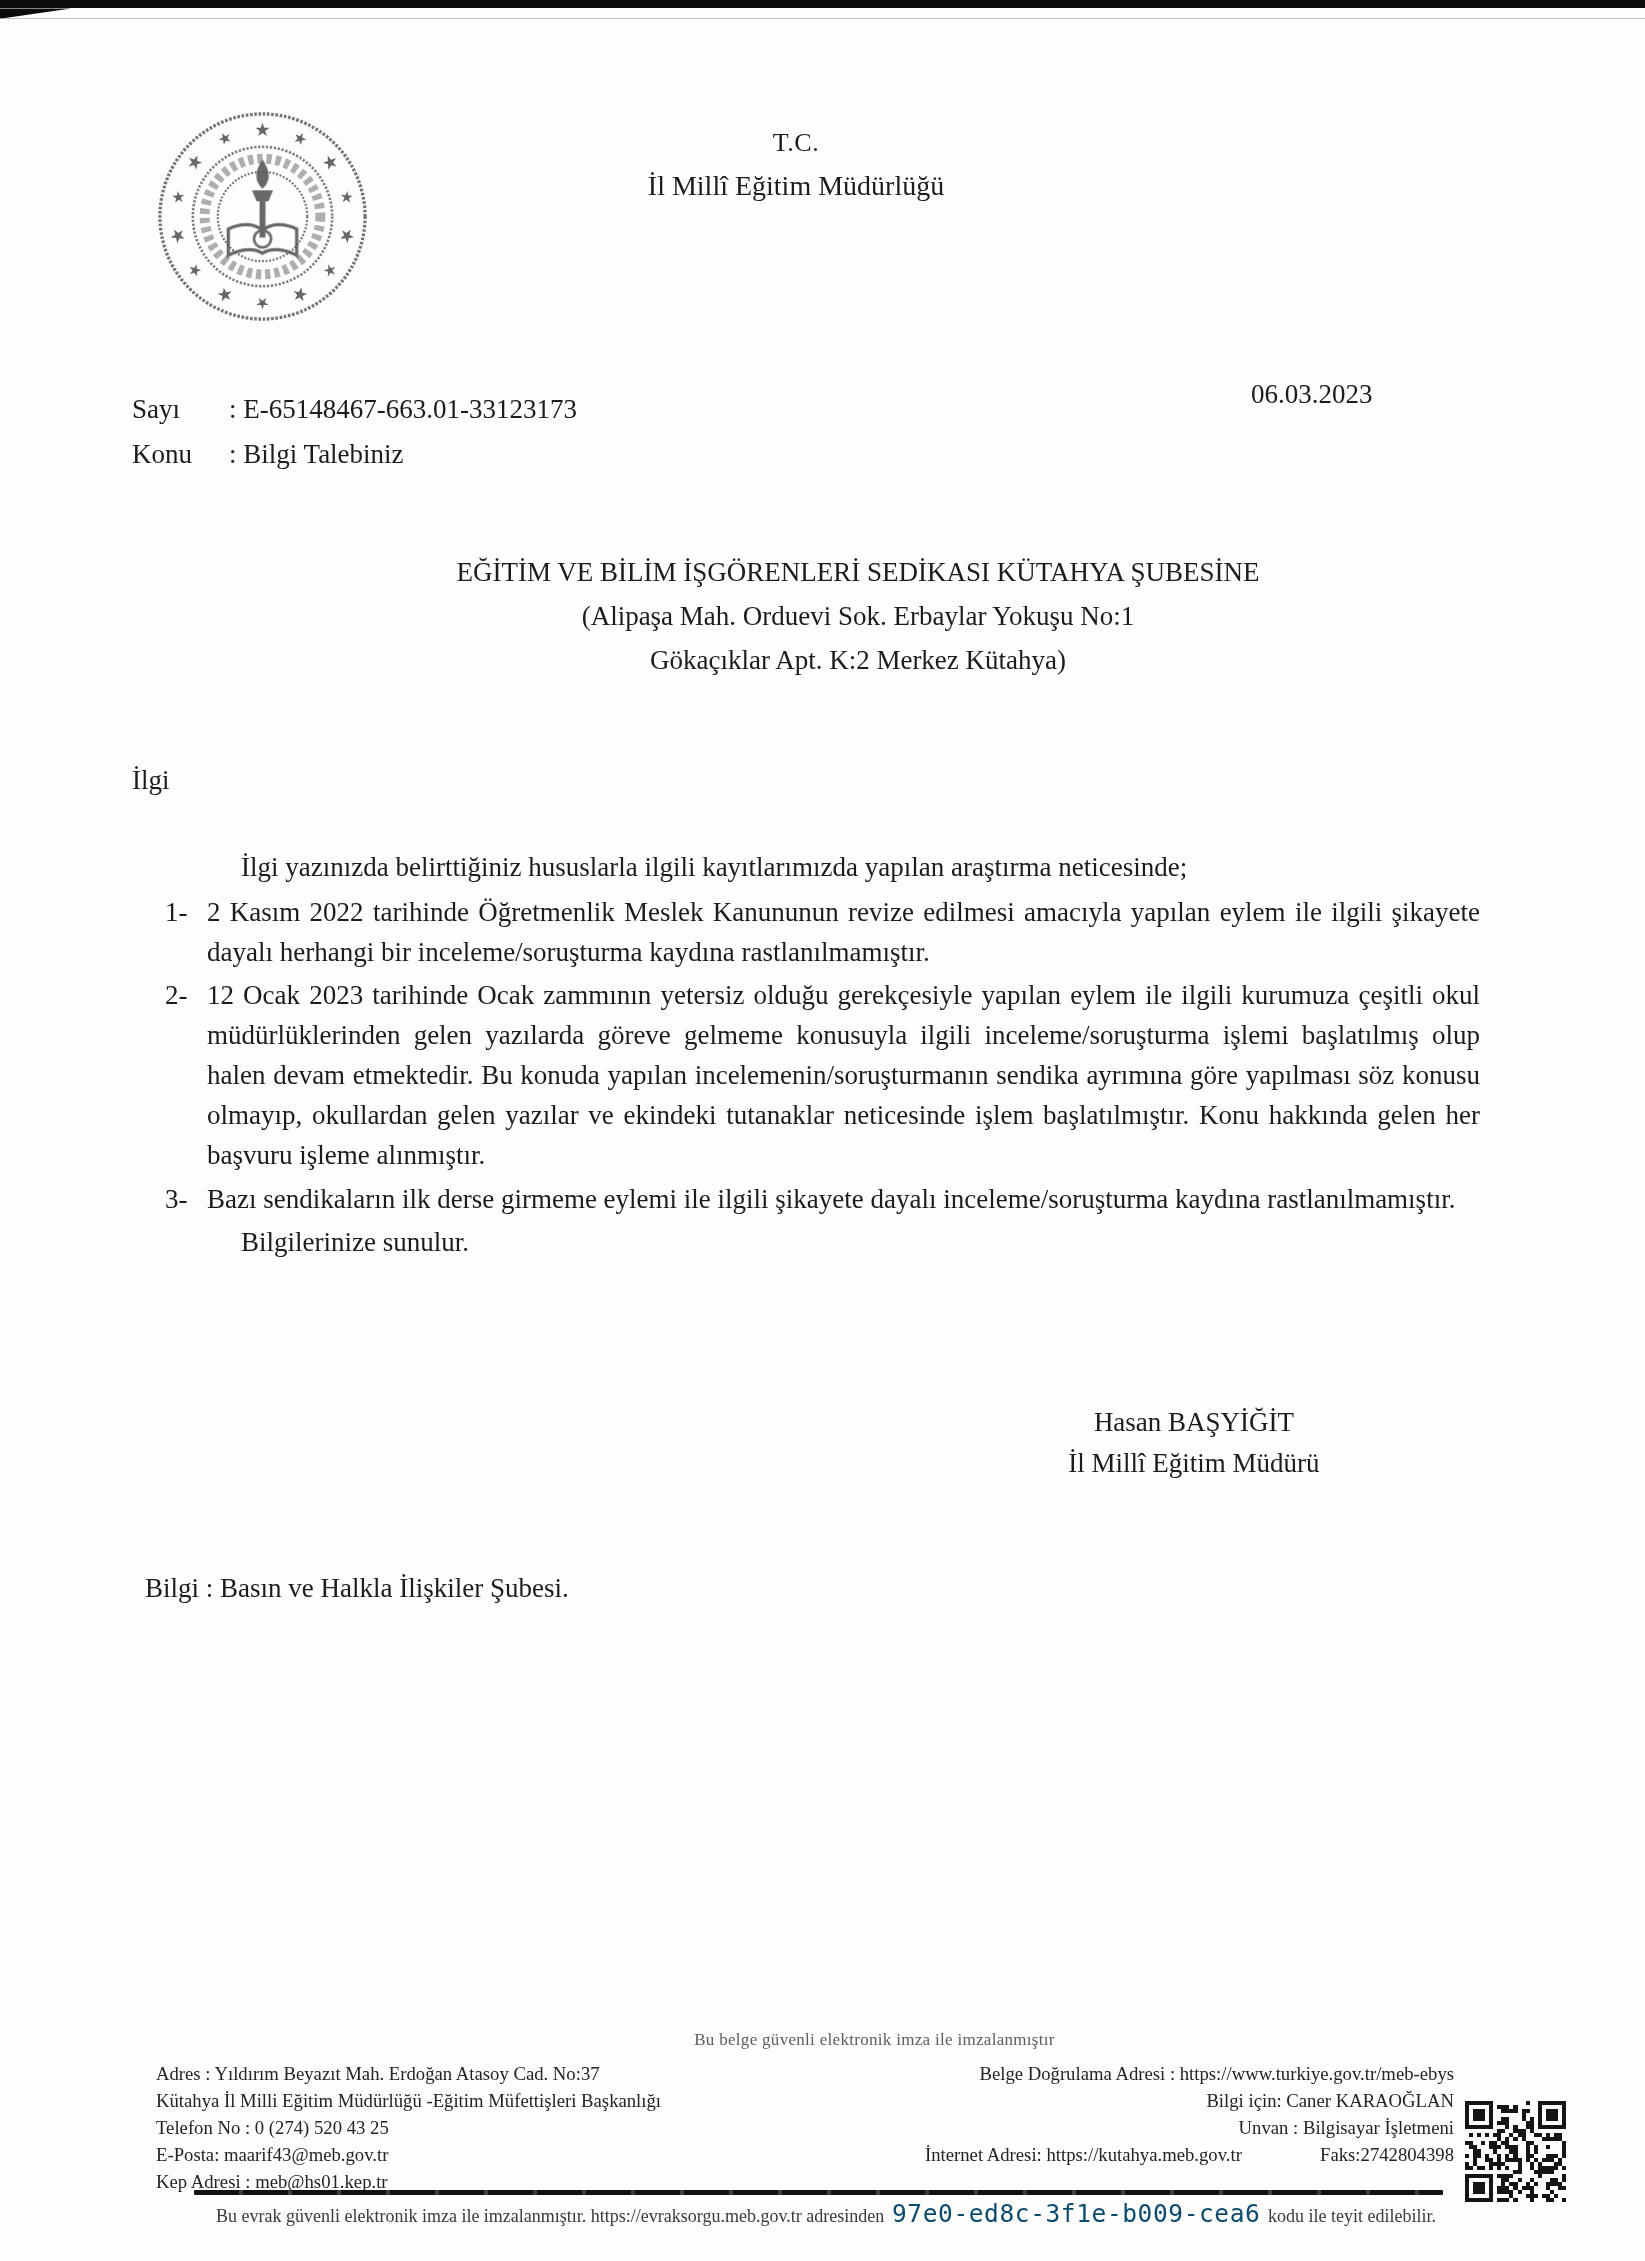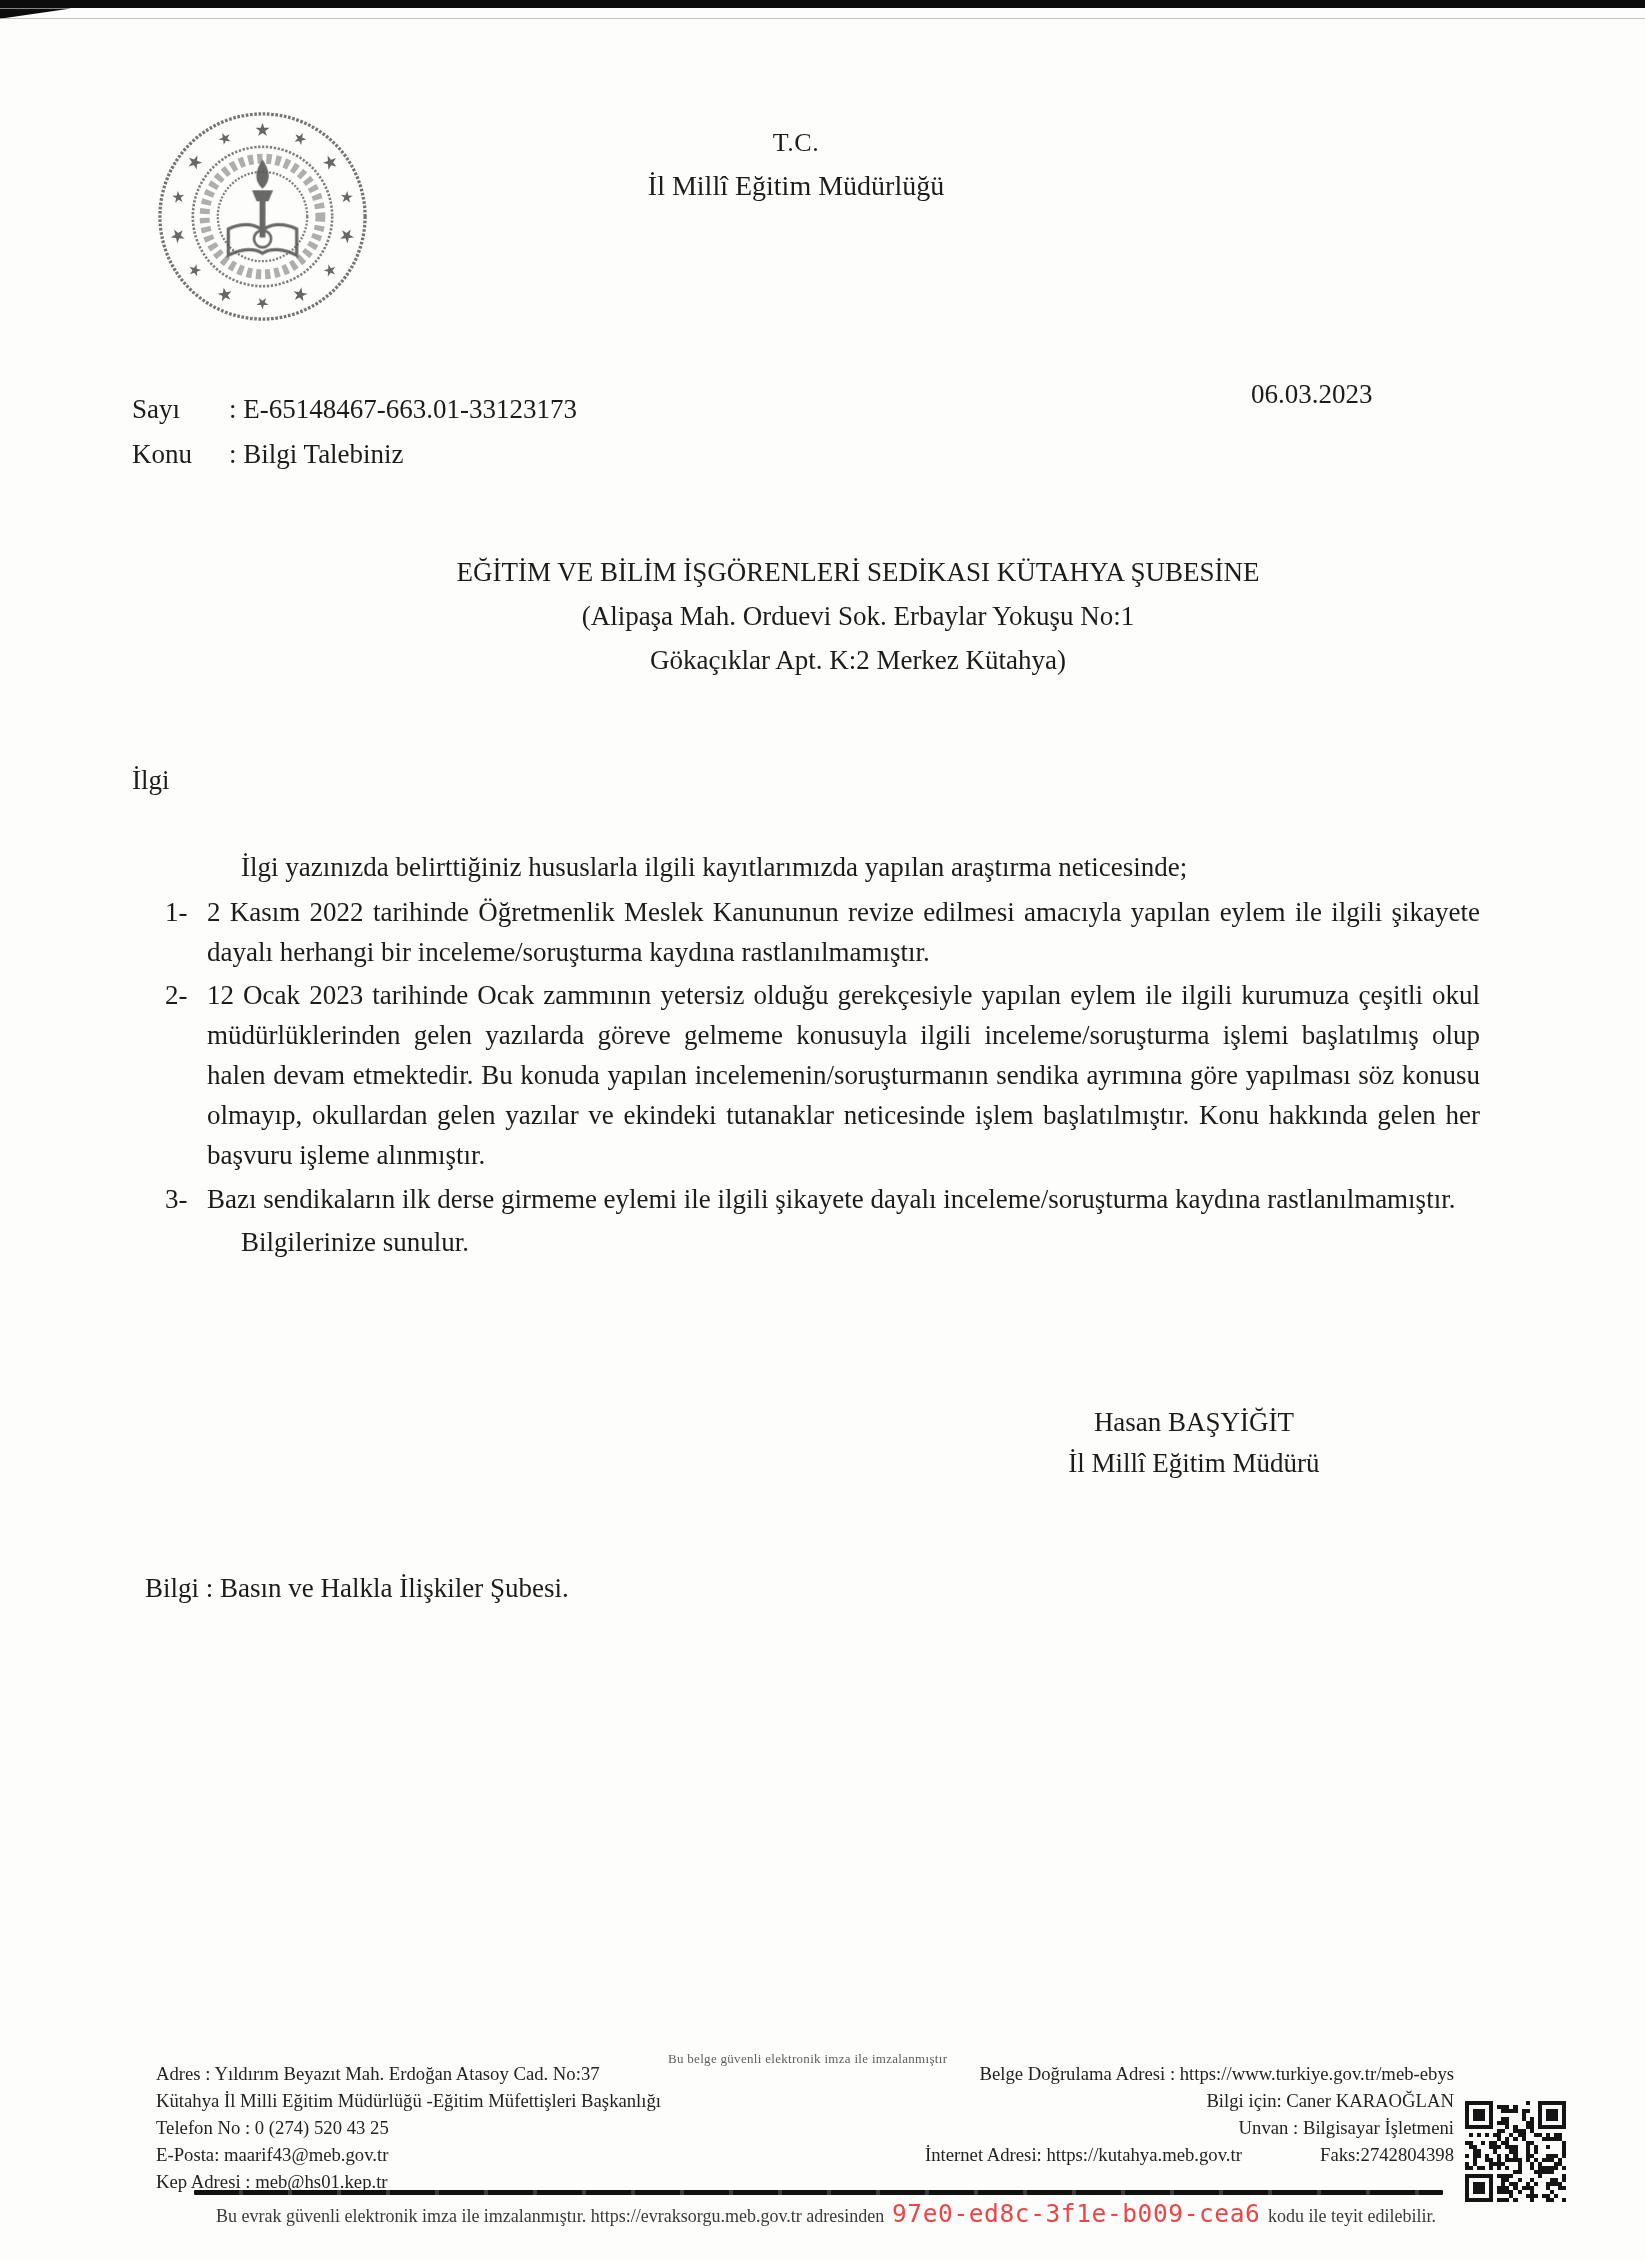--- a/index.html
+++ b/index.html
@@ -43,32 +43,32 @@
   .item .num{position:absolute;left:-42px;}
   .closing{margin-left:42px;text-indent:34px;margin-top:3.9px;}
 
   
   .signature{position:absolute;left:1023px;top:1402px;width:342px;text-align:center;font-size:27px;line-height:41px;}
 
   
   .cc{position:absolute;left:145px;top:1573px;font-size:27px;}
 
   
-  .esign-note{position:absolute;left:668px;top:2030px;width:413px;text-align:left;
-    font-size:13px;color:#5d5d5d;letter-spacing:0.3px;margin-top:21px;}
+  .esign-note{position:absolute;left:668px;top:2030px;width:413px;text-align:center;
+    font-size:17px;color:#5d5d5d;letter-spacing:0.3px;}
   .footer-left{position:absolute;left:156px;top:2060px;font-size:18.7px;line-height:27px;color:#232323;}
   .footer-right{position:absolute;left:809px;top:2060px;width:645px;font-size:18.7px;line-height:27px;
     text-align:right;color:#232323;}
   .fr-last{display:flex;justify-content:space-between;padding-left:116px;}
   .footer-rule{position:absolute;left:194px;top:2190px;width:1249px;height:5.2px;
     background:repeating-linear-gradient(90deg,#111 0 45px,#3d3d3d 45px 49px);border-radius:1.3px;}
   .verify{position:absolute;left:129px;top:2199px;width:1394px;display:flex;justify-content:center;
     align-items:baseline;gap:7.7px;white-space:nowrap;}
   .verify .v-small{font-size:18px;color:#3a3a3a;}
-  .verify .v-code{font-size:24.5px;font-family:"DejaVu Sans Mono", monospace;color:#ef4444;letter-spacing:0.6px;}
+  .verify .v-code{font-size:24.5px;font-family:"DejaVu Sans Mono", monospace;color:#0c4a6e;letter-spacing:0.6px;}
   .qr{position:absolute;left:1465px;top:2101px;width:101px;height:101px;}
 </style>
 </head>
 <body>
 
 <div class="page">
 
   <div class="top-bar"></div>
   <div class="top-wedge"></div>
   <div class="top-line"></div>

